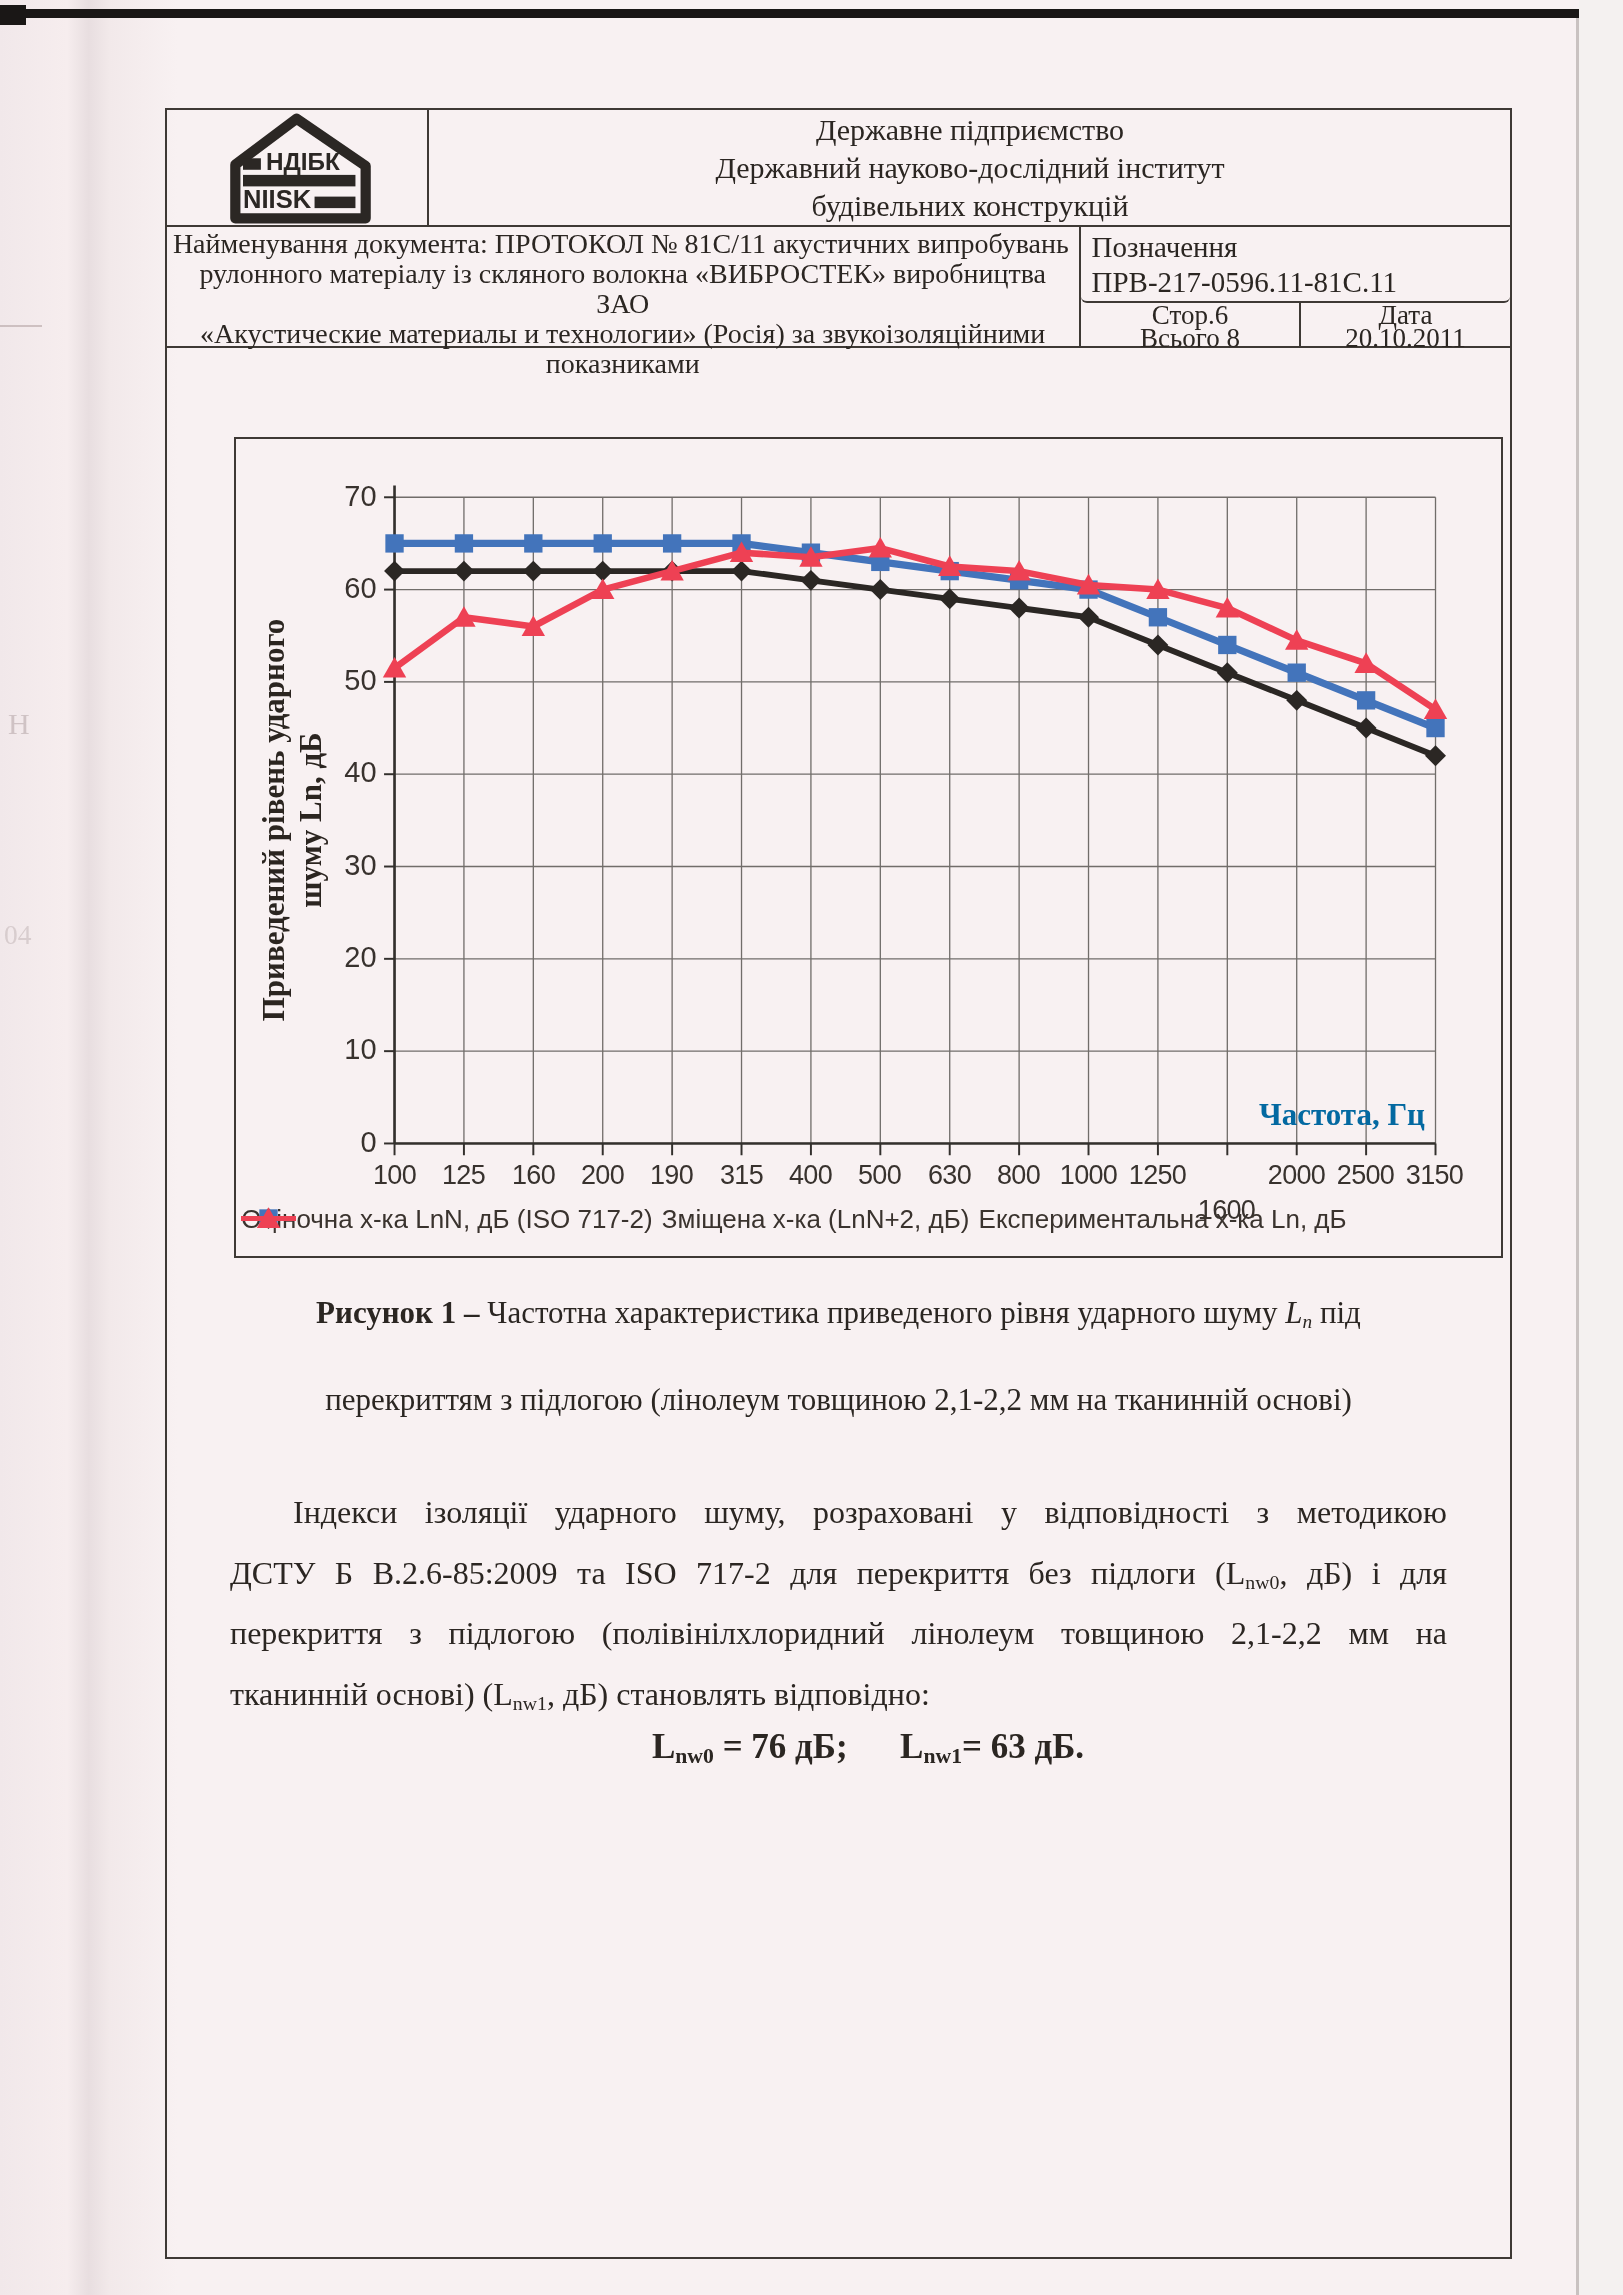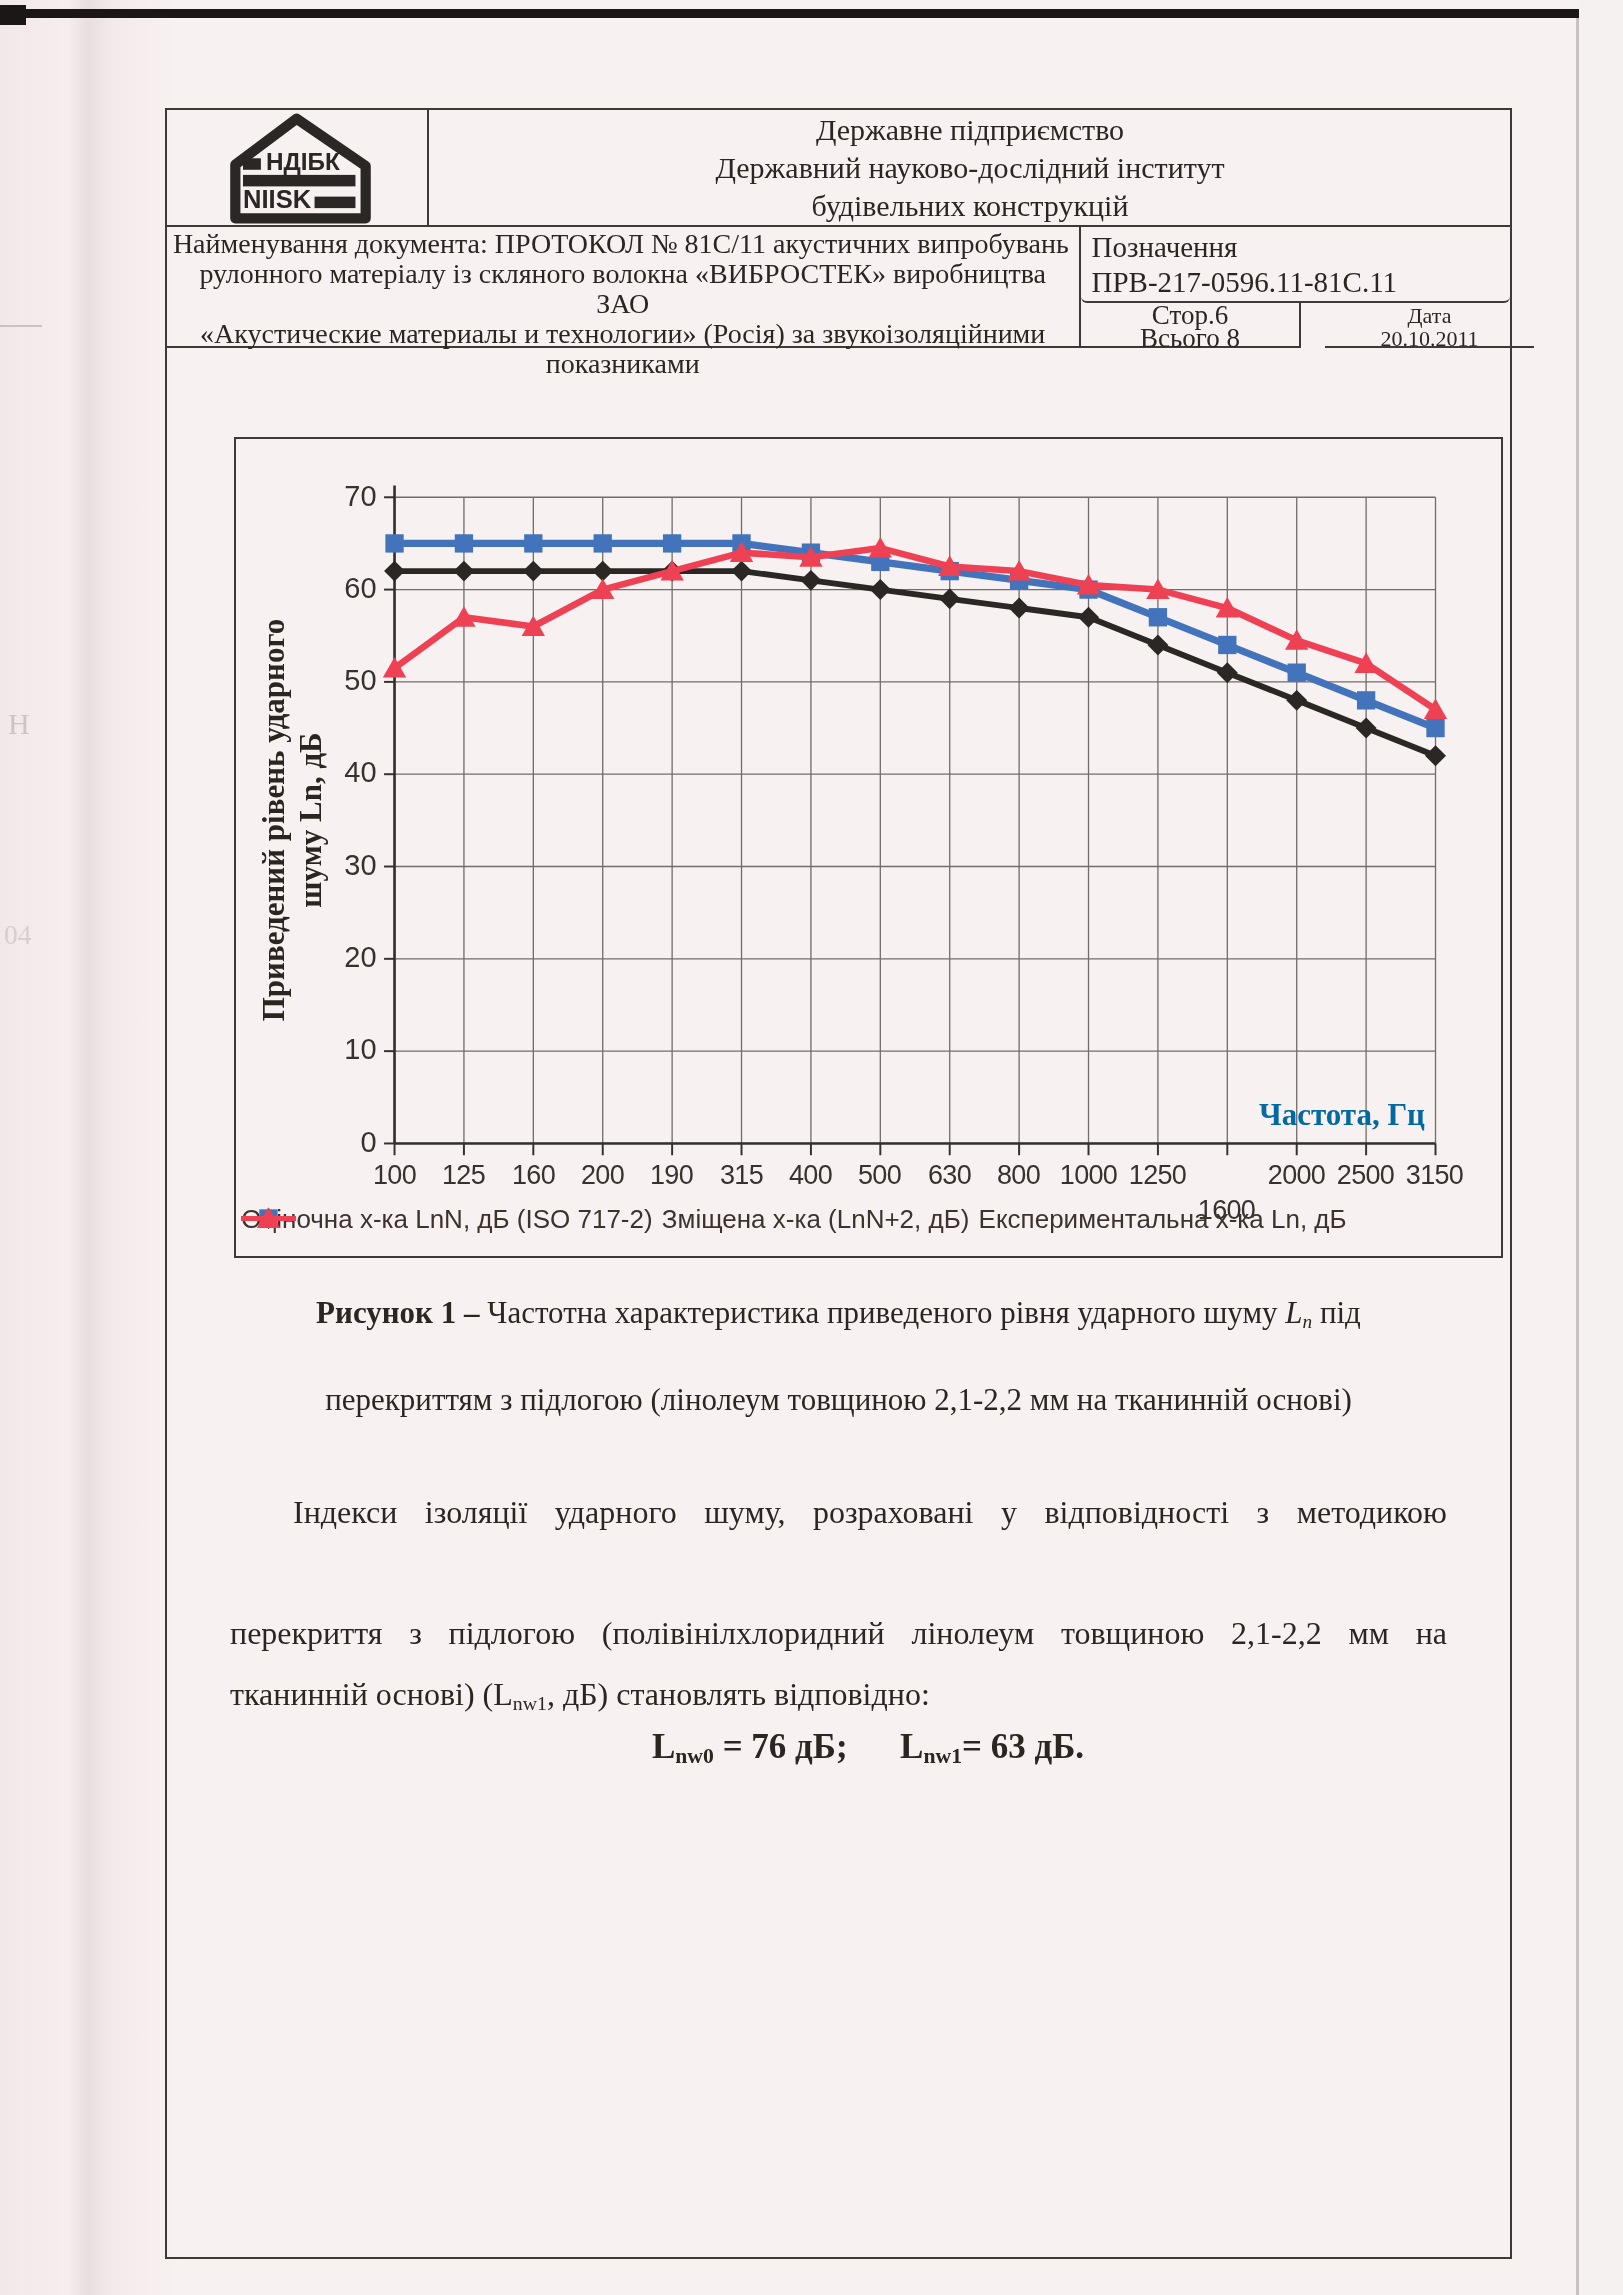--- a/index.html
+++ b/index.html
@@ -24,21 +24,21 @@
     text-align:center;font-size:30px;line-height:38px;padding-top:2.6px;}
   .doc-cell{left:165px;top:227px;width:916px;height:121px;border-right:2px solid #3e3935;border-bottom:2px solid #3e3935;
     font-size:28px;line-height:30px;padding:2px 6.5px 0 7.9px;}
   .doc-cell .l1{text-align:left;}
   .doc-cell .lc{text-align:center;}
   .desig-cell{left:1081px;top:227px;width:429px;height:76px;border-bottom:2px solid #3e3935;
     font-size:29px;line-height:35px;padding:2.6px 0 0 10.5px;border-radius:6px;}
   .pages-cell{left:1081px;top:303px;width:220px;height:45px;border-right:2px solid #3e3935;border-bottom:2px solid #3e3935;
     text-align:center;font-size:27px;line-height:23px;padding-top:0.7px;}
   .date-cell{left:1301px;top:303px;width:209px;height:45px;border-bottom:2px solid #3e3935;
-    text-align:center;font-size:22px;line-height:23px;padding-top:0.7px;margin-left:24px;}
+    text-align:center;font-size:27px;line-height:23px;padding-top:0.7px;}
   
   .chartbox{position:absolute;left:234px;top:437px;width:1269px;height:821px;border:2.6px solid #3e3935;box-sizing:border-box;}
   .chartbox svg{position:absolute;left:0;top:0;}
   .ylab{position:absolute;width:117px;left:23.6px;text-align:right;font-family:"Liberation Sans",sans-serif;
     font-size:29px;color:#38322e;}
   .xlab{position:absolute;width:73px;text-align:center;font-family:"Liberation Sans",sans-serif;
     font-size:27px;color:#38322e;letter-spacing:-0.7px;}
   .xaxis-title{position:absolute;right:76px;top:658px;font-weight:bold;font-size:31px;color:#0369a1;}
   .ytitle{position:absolute;left:-266px;top:343px;width:646px;height:76px;transform:rotate(-90deg);
     text-align:center;font-weight:bold;font-size:31px;line-height:37px;color:#2b2520;}
@@ -282,19 +282,20 @@
         </div>
       </div>
   </div>
 
   <div class="caption" style="top:1295px;"><span class="bold">Рисунок 1 – </span><span>Частотна характеристика приведеного рівня ударного шуму  </span><span class="ital">L</span><span class="subsc ital">n</span><span>  під</span></div>
   <div class="caption" style="top:1382px;">перекриттям з підлогою (лінолеум товщиною 2,1-2,2 мм на тканинній основі)</div>
 
   <div class="para-line" style="top:1494px;">
     <span class="indent"></span><span>Індекси ізоляції ударного шуму, розраховані у відповідності з методикою</span>
   </div>
+  <div class="para-line" style="top:1555px;"><span>ДСТУ Б В.2.6-85:2009 та ISO 717-2 для перекриття без підлоги (L</span><span class="subsc">nw0</span><span>, дБ) і для</span></div>
   <div class="para-line" style="top:1615px;">перекриття з підлогою (полівінілхлоридний лінолеум товщиною 2,1-2,2 мм на</div>
   <div class="para-line para-left" style="top:1676px;"><span>тканинній основі) (L</span><span class="subsc">nw1</span><span>, дБ) становлять відповідно:</span></div>
 
   <div class="formula"><span>L</span><span class="subsc">nw0</span><span> = 76 дБ;</span><span>&nbsp;&nbsp;&nbsp;&nbsp;&nbsp;&nbsp;</span><span>L</span><span class="subsc">nw1</span><span>= 63 дБ.</span></div>
 
 </div>
 
 
 </body></html>

